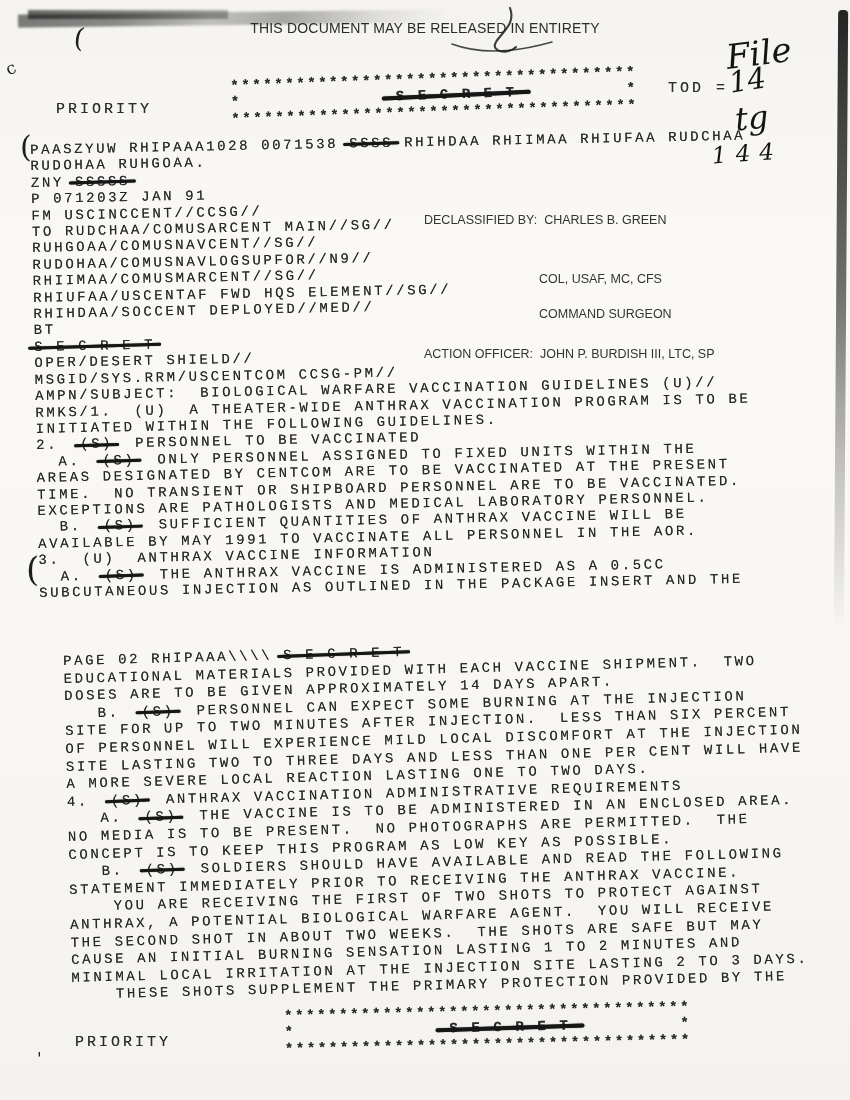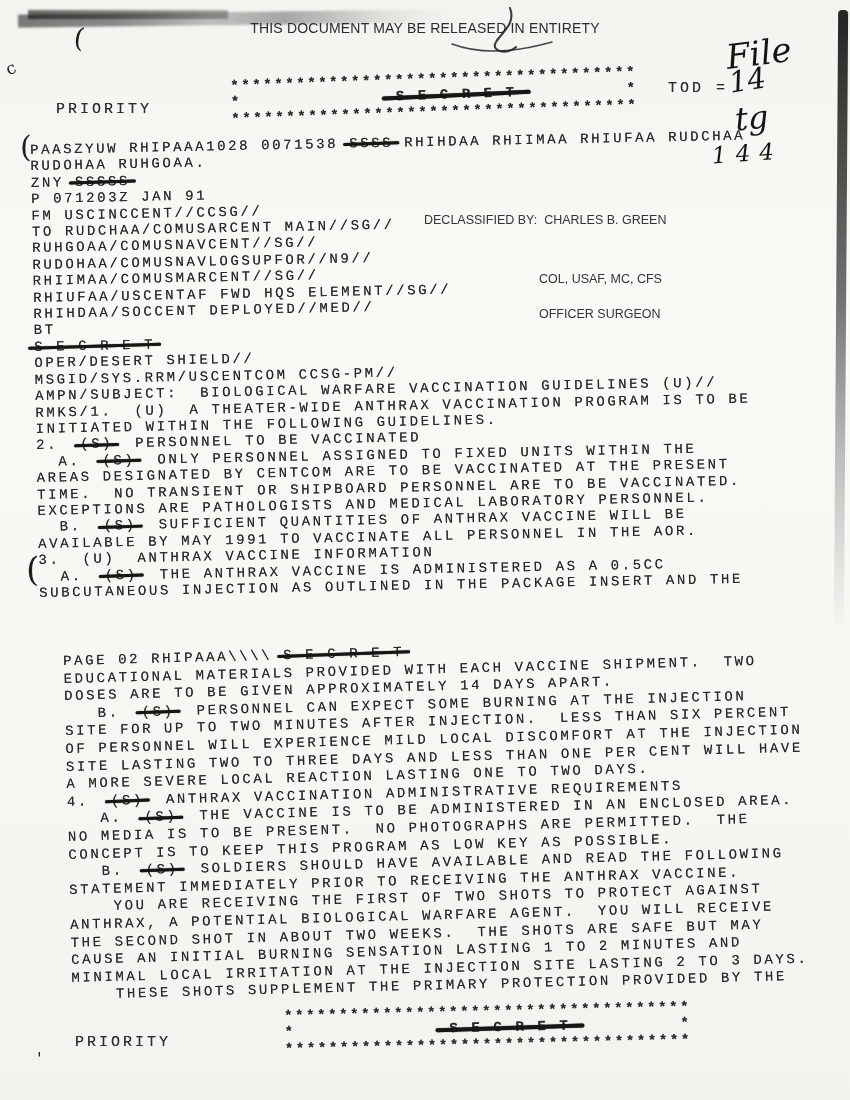--- a/index.html
+++ b/index.html
@@ -126,21 +126,22 @@
     <div class="tline">  B.  <span class="struck">(S)</span>  SUFFICIENT QUANTITIES OF ANTHRAX VACCINE WILL BE</div>
     <div class="tline">AVAILABLE BY MAY 1991 TO VACCINATE ALL PERSONNEL IN THE AOR.</div>
     <div class="tline">3.  (U)  ANTHRAX VACCINE INFORMATION</div>
     <div class="tline">  A.  <span class="struck">(S)</span>  THE ANTHRAX VACCINE IS ADMINISTERED AS A 0.5CC</div>
     <div class="tline">SUBCUTANEOUS INJECTION AS OUTLINED IN THE PACKAGE INSERT AND THE</div>
   </div>
 
 <div class="stamp">
   <div class="s1">DECLASSIFIED BY:  CHARLES B. GREEN</div>
   <div class="s2">COL, USAF, MC, CFS</div>
-  <div class="s3">OFFICER SURGEON</div>
+  <div class="s3">COMMAND SURGEON</div>
+  <div class="s5">ACTION OFFICER:  JOHN P. BURDISH III, LTC, SP</div>
 </div>
 
 <div id="page2" class="doc" style="left:63px;top:653px;transform:rotate(-1.5deg);">
     <div class="tline">PAGE 02 RHIPAAA\\\\ <span class="struck">S E C R E T</span></div>
     <div class="tline">EDUCATIONAL MATERIALS PROVIDED WITH EACH VACCINE SHIPMENT.  TWO</div>
     <div class="tline">DOSES ARE TO BE GIVEN APPROXIMATELY 14 DAYS APART.</div>
     <div class="tline">   B.  <span class="struck">(S)</span>  PERSONNEL CAN EXPECT SOME BURNING AT THE INJECTION</div>
     <div class="tline">SITE FOR UP TO TWO MINUTES AFTER INJECTION.  LESS THAN SIX PERCENT</div>
     <div class="tline">OF PERSONNEL WILL EXPERIENCE MILD LOCAL DISCOMFORT AT THE INJECTION</div>
     <div class="tline">SITE LASTING TWO TO THREE DAYS AND LESS THAN ONE PER CENT WILL HAVE</div>

